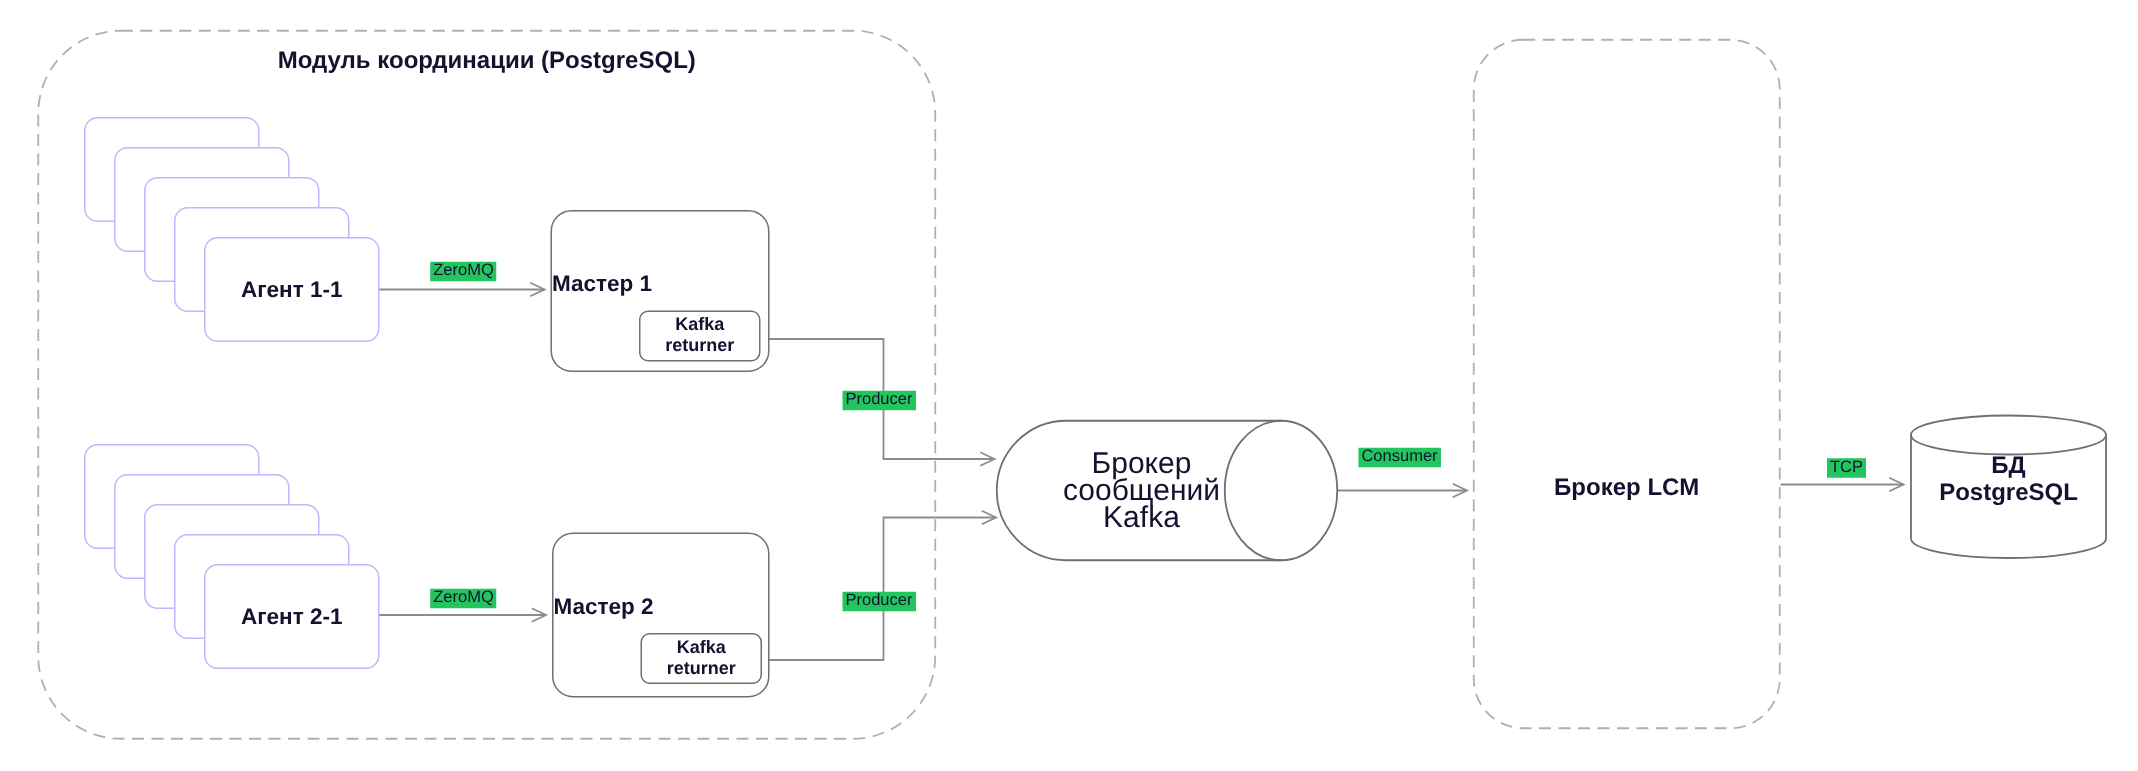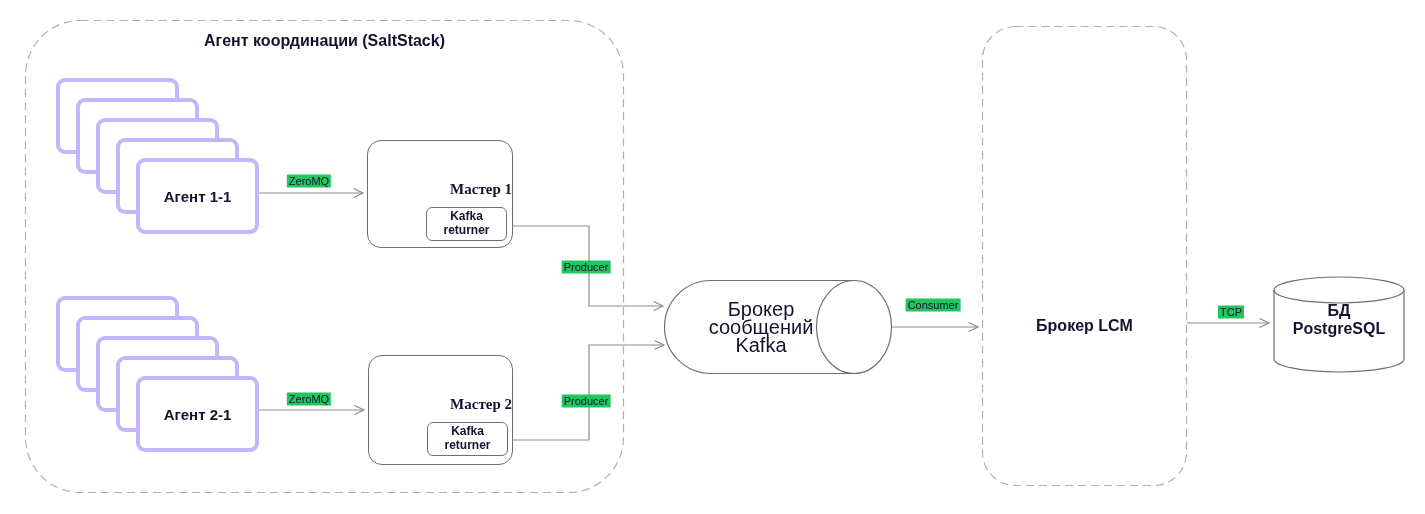--- a/index.html
+++ b/index.html
@@ -10,32 +10,32 @@
   .canvas svg.wires { position:absolute; left:0; top:0; width:1425px; height:514px; }
 
   .module-title {
     position:absolute; left:25px; top:31px; width:599px;
     text-align:center; font-weight:bold; font-size:16px; line-height:19px;
   }
 
   .stack { position:absolute; width:199px; height:152px; }
   .card {
     position:absolute; width:115px; height:68px; background:#ffffff;
-    border:4px solid #c4b5fd; border-radius:9px;
+    border:1px solid #c4b5fd; border-radius:9px;
   }
   .card.front { display:flex; align-items:center; justify-content:center; }
   .node-label { font-weight:bold; font-size:15px; }
 
   .master {
     position:absolute; background:#ffffff;
     border:1px solid #6f6f6f; border-radius:14px;
   }
   .master .master-label {
     position:absolute; left:0; right:0; top:40px;
-    text-align:right; font-weight:bold; font-size:15px;font-family:Liberation Serif, serif;
+    text-align:left; font-weight:bold; font-size:15px;
   }
   .returner {
     position:absolute; left:58px; top:66px; width:79px; height:32px;
     background:#ffffff; border:1px solid #6f6f6f; border-radius:6px;
     display:flex; align-items:center; justify-content:center;
     text-align:center; font-weight:bold; font-size:12px; line-height:1.15;
     white-space:pre-line;
   }
 
   .broker-label {
@@ -88,21 +88,21 @@
     </g>
 
     <path d="M252,193 L363,193" fill="none" stroke="#8c8c8c" stroke-width="1.2" marker-end="url(#open-arrow)"></path>
     <path d="M250,410 L364,410" fill="none" stroke="#8c8c8c" stroke-width="1.2" marker-end="url(#open-arrow)"></path>
     <path d="M509,226 L589,226 L589,306 L663,306" fill="none" stroke="#8c8c8c" stroke-width="1.2" marker-end="url(#open-arrow)"></path>
     <path d="M510,440 L589,440 L589,345 L664,345" fill="none" stroke="#8c8c8c" stroke-width="1.2" marker-end="url(#open-arrow)"></path>
     <path d="M892,327 L978,327" fill="none" stroke="#8c8c8c" stroke-width="1.2" marker-end="url(#open-arrow)"></path>
     <path d="M1187,323 L1269,323" fill="none" stroke="#8c8c8c" stroke-width="1.2" marker-end="url(#open-arrow)"></path>
   </svg>
 
-  <div class="module-title">Агент координации (SaltStack)</div>
+  <div class="module-title">Модуль координации (PostgreSQL)</div>
 
   <div class="stack" style="left:56px; top:78px;">
     <div class="card" style="left:0;   top:0;"></div>
     <div class="card" style="left:20px; top:20px;"></div>
     <div class="card" style="left:40px; top:40px;"></div>
     <div class="card" style="left:60px; top:60px;"></div>
     <div class="card front" style="left:80px; top:80px;">
       <span class="node-label">Агент 1-1</span>
     </div>
   </div>

